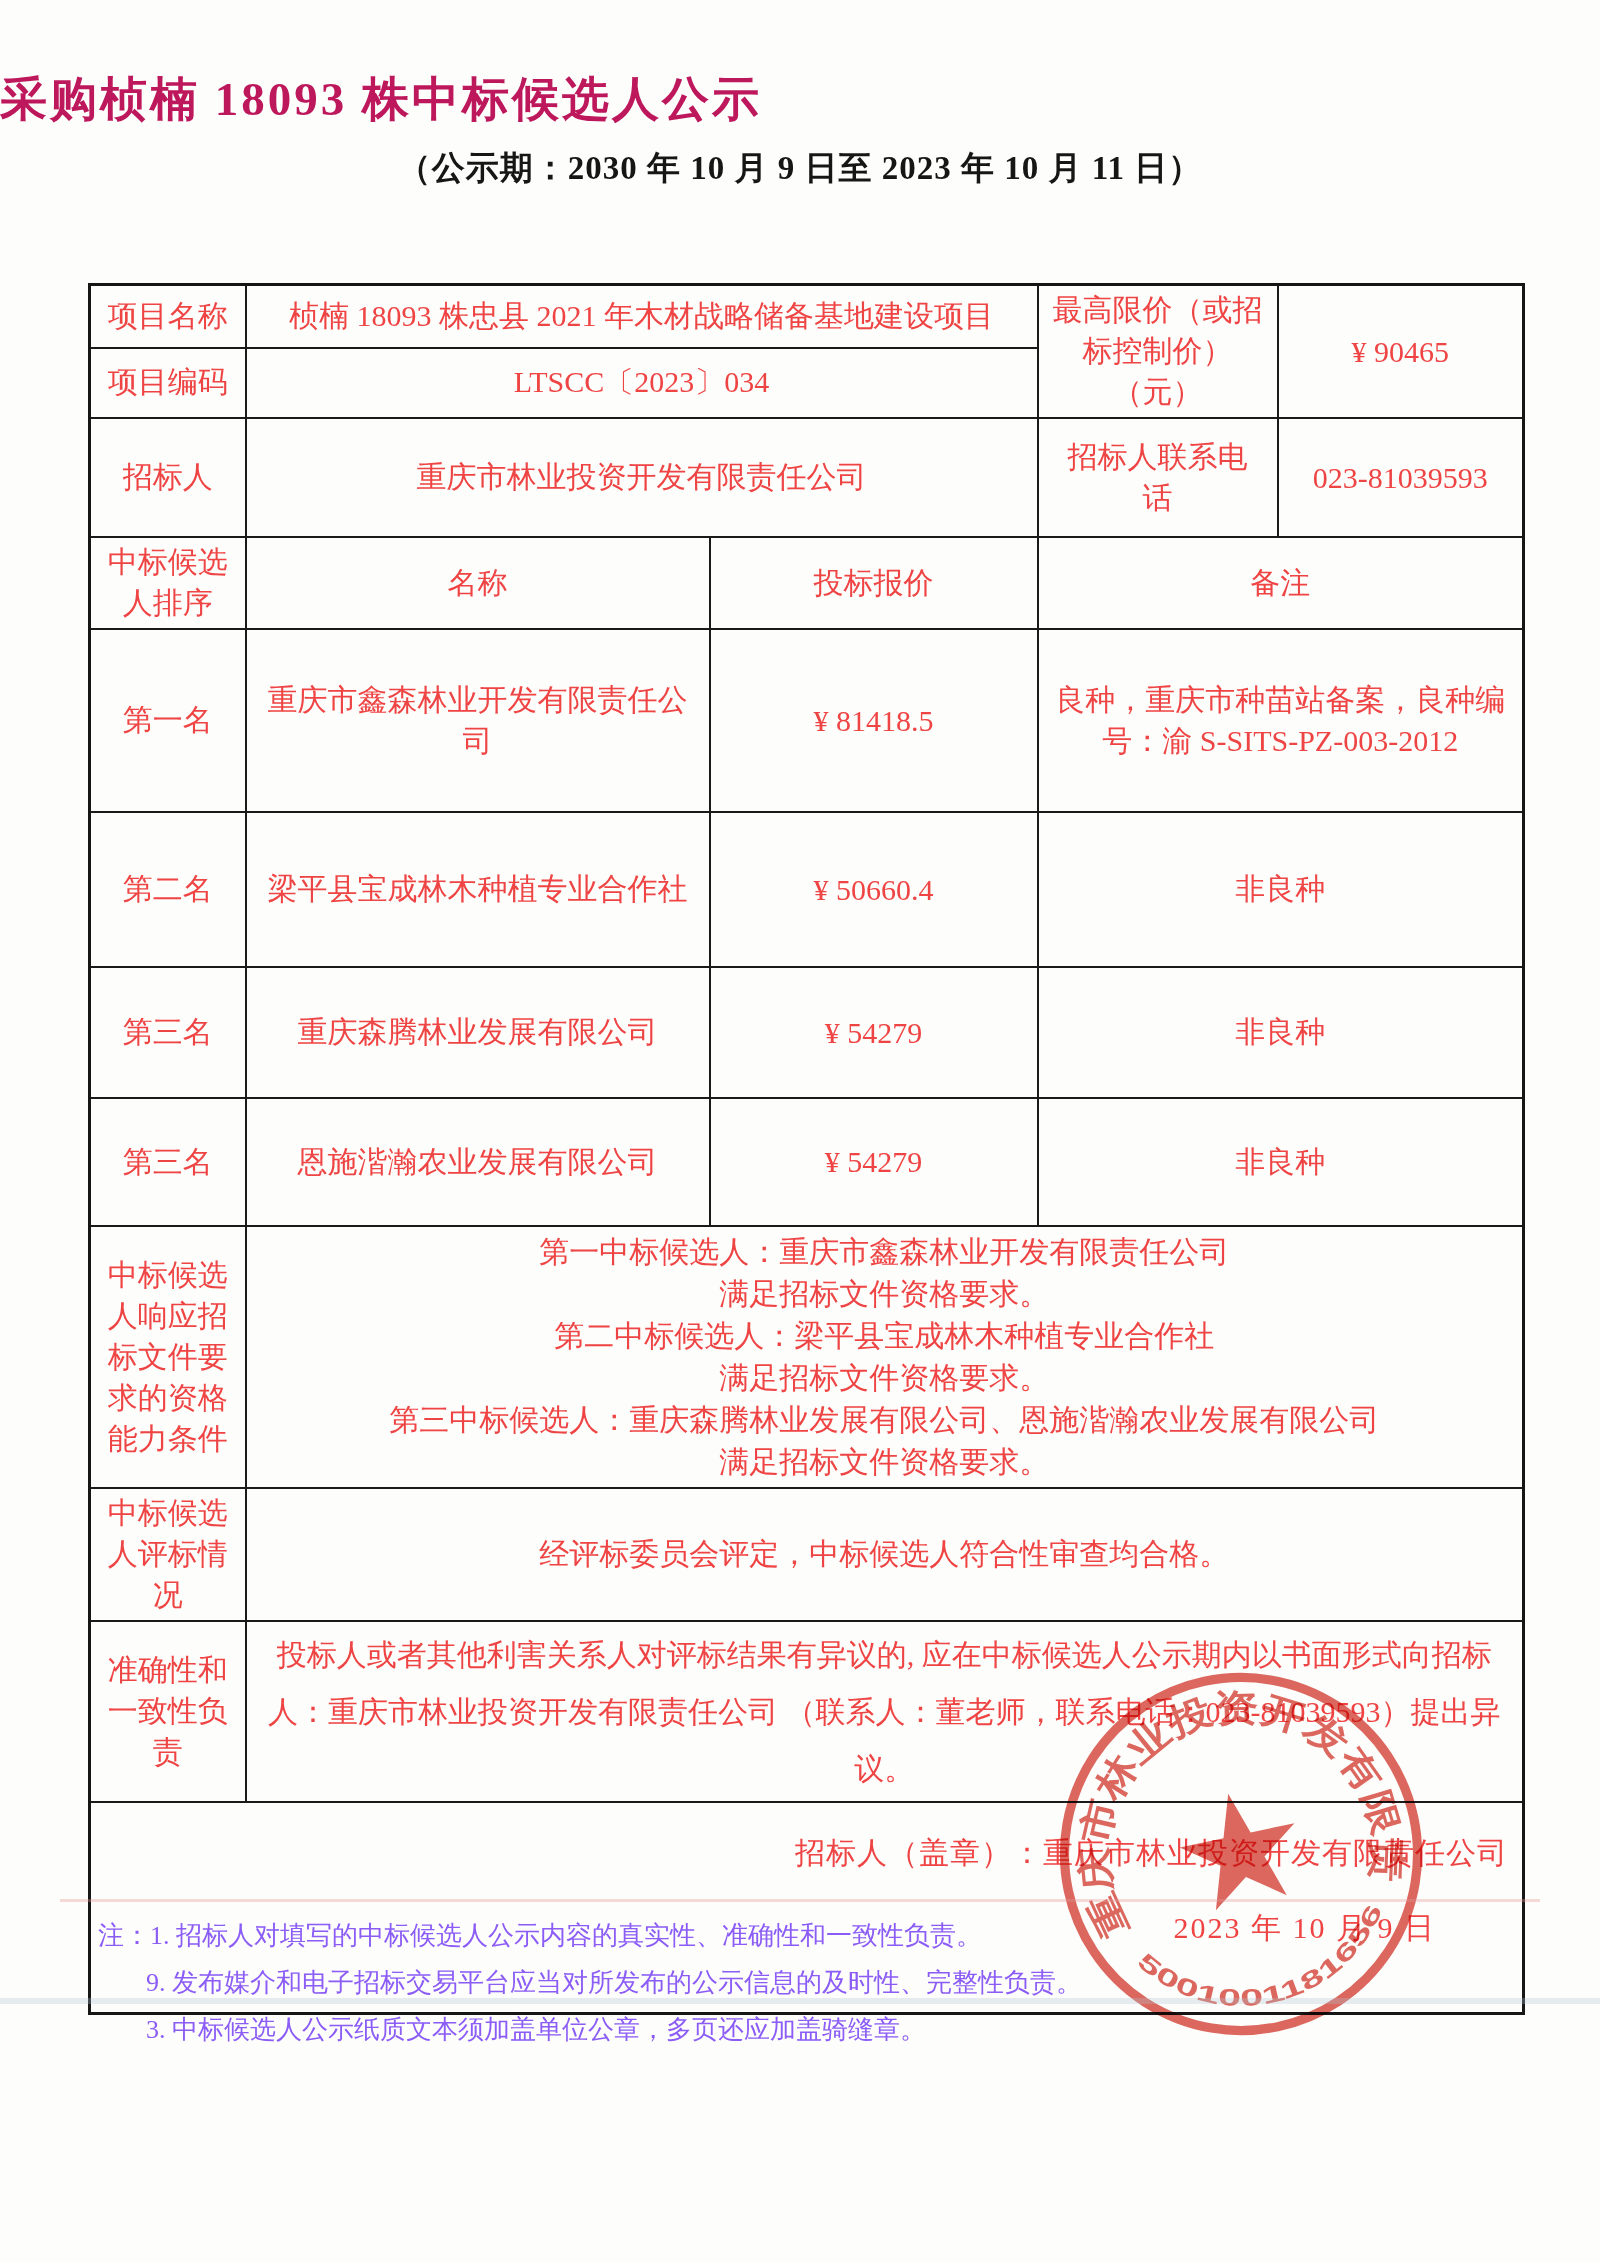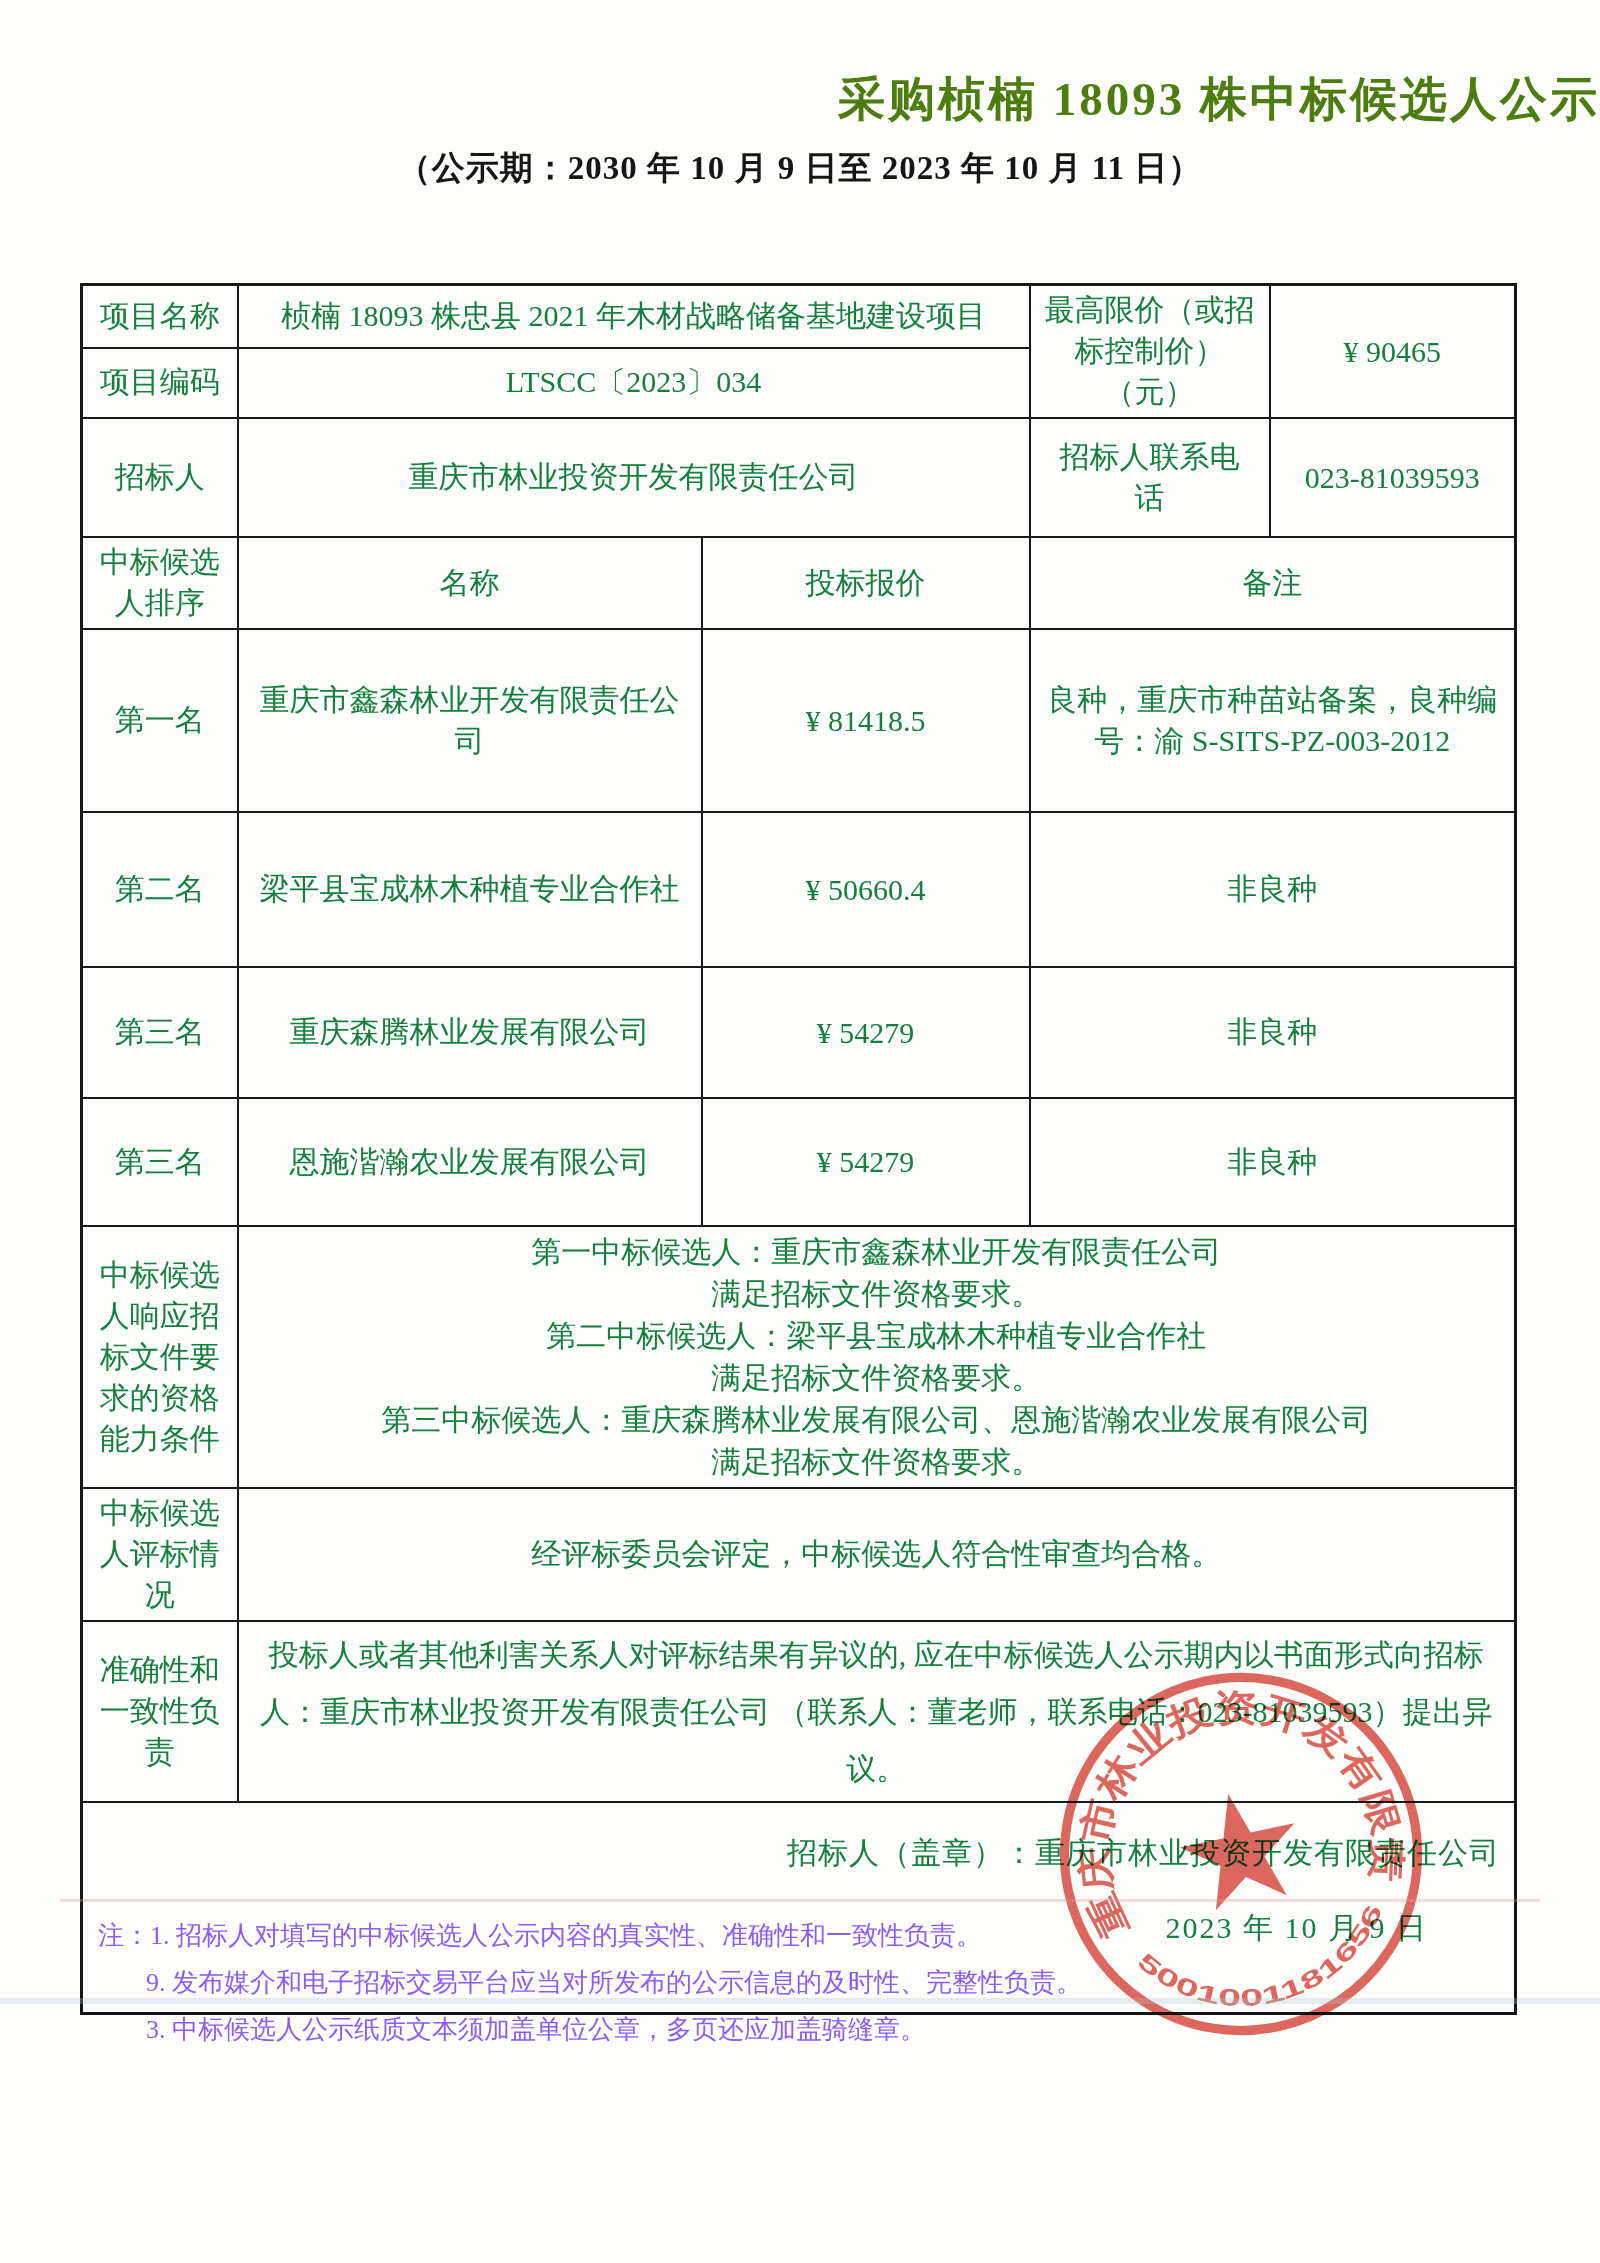--- a/index.html
+++ b/index.html
@@ -9,32 +9,32 @@
     font-family:"Liberation Serif","DejaVu Serif",serif;
     color:#1d1d1d;
     -webkit-font-smoothing:antialiased;
   }
   .page{
     position:relative;width:1600px;height:2263px;
     background:#fdfdfb;overflow:hidden;
   }
   .doc-title{
     position:absolute;top:68px;left:0;width:1600px;
-    text-align:right;font-size:47px;font-weight:bold;
-    letter-spacing:3px;color:#4d7c0f;
+    text-align:left;font-size:47px;font-weight:bold;
+    letter-spacing:3px;color:#be185d;
   }
   .doc-subtitle{
     position:absolute;top:146px;left:0;width:1600px;
     text-align:center;font-size:33px;font-weight:bold;
     letter-spacing:1px;color:#161616;
   }
   table.main{
-    position:absolute;left:80px;top:283px;
+    position:absolute;left:88px;top:283px;
     width:1434px;border-collapse:collapse;table-layout:fixed;
-    font-size:30px;color:#15803d;
+    font-size:30px;color:#ef4444;
   }
   table.main td{
     border:2px solid #1a1a1a;
     vertical-align:middle;text-align:center;
     padding:4px 8px;
     overflow:hidden;
   }
   table.main{border:3px solid #161616;}
   .label-narrow{display:inline-block;max-width:136px;}
   .phone-label{display:inline-block;max-width:196px;}

